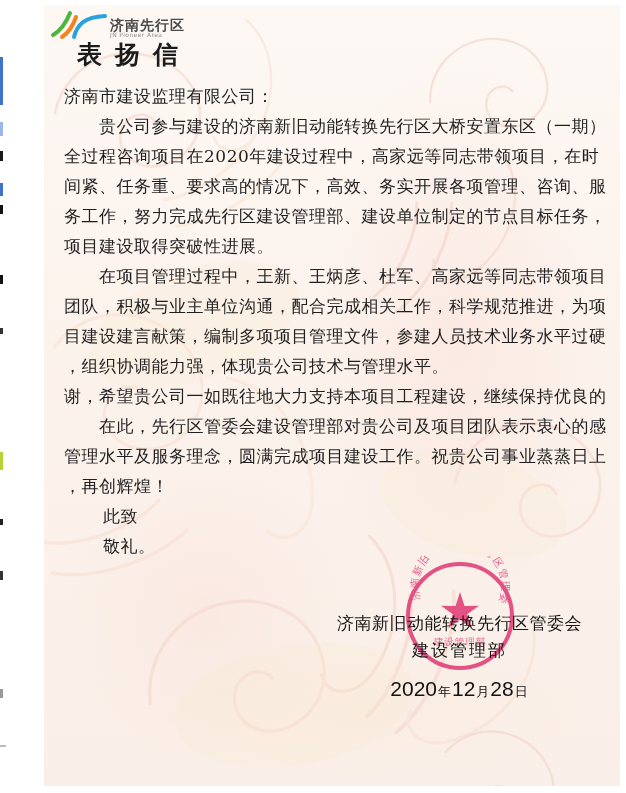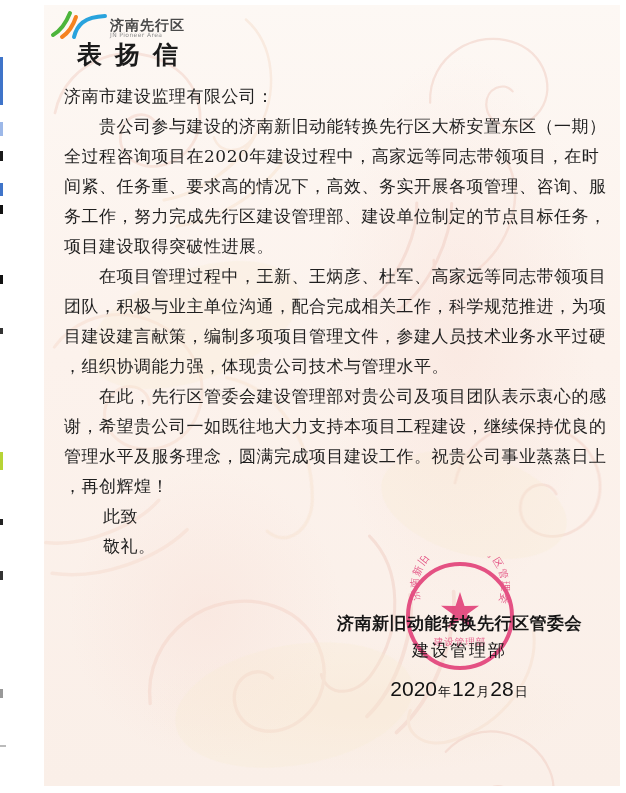--- a/index.html
+++ b/index.html
@@ -50,21 +50,21 @@
   .closing{padding-left:39px;}
 
   
   .seal{position:absolute;left:356px;top:551px;z-index:1;opacity:.87;}
 
   
   .signature{
     position:absolute;left:293px;top:605px;width:245px;z-index:2;
     text-align:center;font-family:"DejaVu Serif",serif;color:#161616;
   }
-  .sig-org{font-size:17px;line-height:27px;letter-spacing:.5px;white-space:nowrap;font-weight:bold;}
+  .sig-org{font-size:17px;line-height:27px;letter-spacing:.5px;white-space:nowrap;}
   .sig-dept{font-size:17px;line-height:26px;letter-spacing:2px;}
   .sig-date{line-height:36px;margin-top:8px;white-space:nowrap;}
   .date-num{font-family:"Liberation Sans",sans-serif;font-size:21px;color:#111;}
   .date-unit{font-family:"DejaVu Serif",serif;font-size:13px;color:#111;margin:0 1px;}
 </style>
 </head>
 <body>
 
 <div class="edge-strip">
   <div class="frag" style="top:57px;height:48px;background:#3f74c9;"></div>
@@ -134,22 +134,22 @@
     <div class="line">全过程咨询项目在2020年建设过程中，高家远等同志带领项目，在时</div>
     <div class="line">间紧、任务重、要求高的情况下，高效、务实开展各项管理、咨询、服</div>
     <div class="line">务工作，努力完成先行区建设管理部、建设单位制定的节点目标任务，</div>
     <div class="line">项目建设取得突破性进展。</div>
 
     <div class="line indent">在项目管理过程中，王新、王炳彦、杜军、高家远等同志带领项目</div>
     <div class="line">团队，积极与业主单位沟通，配合完成相关工作，科学规范推进，为项</div>
     <div class="line">目建设建言献策，编制多项项目管理文件，参建人员技术业务水平过硬</div>
     <div class="line">，组织协调能力强，体现贵公司技术与管理水平。</div>
 
+    <div class="line">谢，希望贵公司一如既往地大力支持本项目工程建设，继续保持优良的</div>
     <div class="line indent">在此，先行区管委会建设管理部对贵公司及项目团队表示衷心的感</div>
-    <div class="line">谢，希望贵公司一如既往地大力支持本项目工程建设，继续保持优良的</div>
     <div class="line">管理水平及服务理念，圆满完成项目建设工作。祝贵公司事业蒸蒸日上</div>
     <div class="line">，再创辉煌！</div>
 
     <div class="line closing">此致</div>
     <div class="line closing">敬礼。</div>
   </div>
 
   <svg class="seal" width="120" height="120" viewBox="0 0 120 120">
     <defs>
       <path id="sealArc" d="M 20.5 45.6 A 42 42 0 1 1 99.5 45.6" fill="none"></path>

